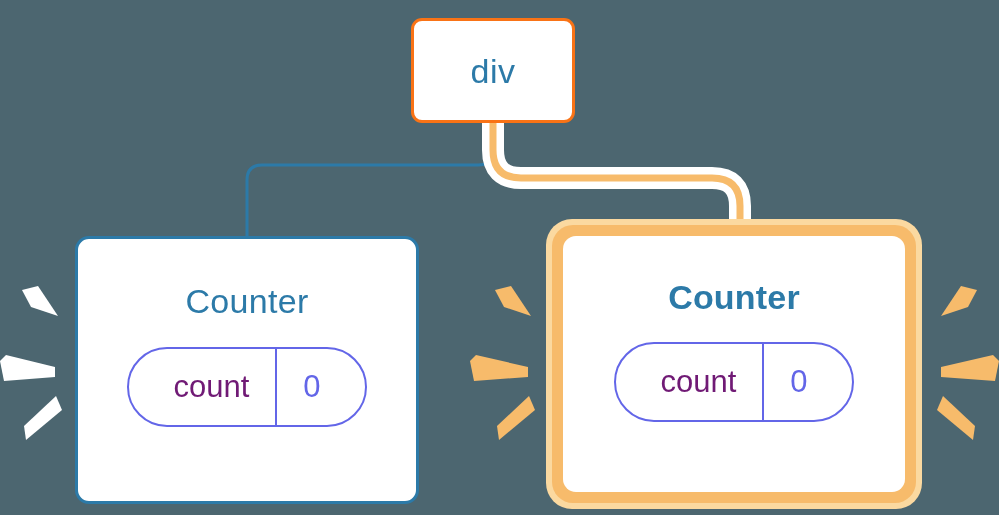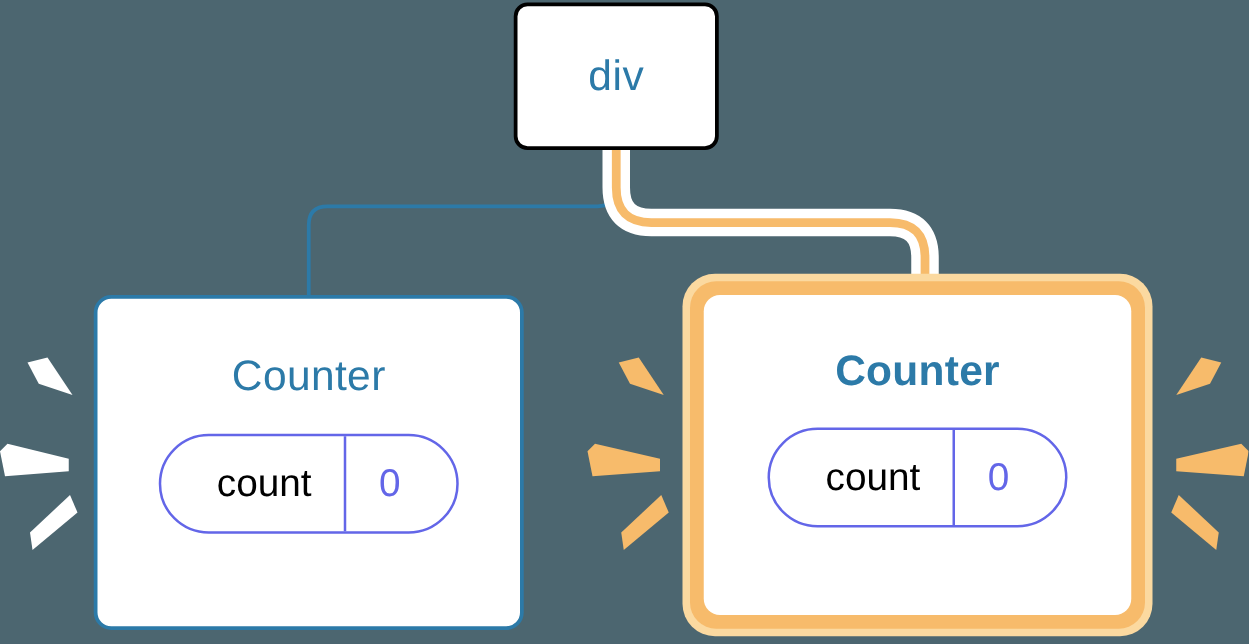--- a/index.html
+++ b/index.html
@@ -39,24 +39,24 @@
     position: absolute;
     background: #ffffff;
     box-sizing: border-box;
     display: flex;
     flex-direction: column;
     align-items: center;
   }
 
   .node-div {
     left: 411px;
-    top: 2px;
+    top: 18px;
     width: 164px;
-    height: 118px;
-    border: 3px solid #000000;
+    height: 105px;
+    border: 3px solid #f97316;
     border-radius: 11px;
     justify-content: center;
   }
   .node-div .node-title {
     font-size: 34px;
     color: #2c7aa8;
     font-weight: 400;
     letter-spacing: 0.5px;
     line-height: 1;
   }
@@ -125,21 +125,21 @@
     height: 80px;
     background: #ffffff;
     box-sizing: border-box;
   }
   .pill-left {
     display: flex;
     align-items: center;
     justify-content: center;
     padding: 0 26px 0 44px;
     font-size: 31px;
-    color: #000000;
+    color: #701a75;
     font-weight: 400;
   }
   .pill-right {
     display: flex;
     align-items: center;
     justify-content: center;
     border-left: 2px solid #6366e8;
     padding: 0 44px 0 26px;
     font-size: 31px;
     color: #6366e8;

